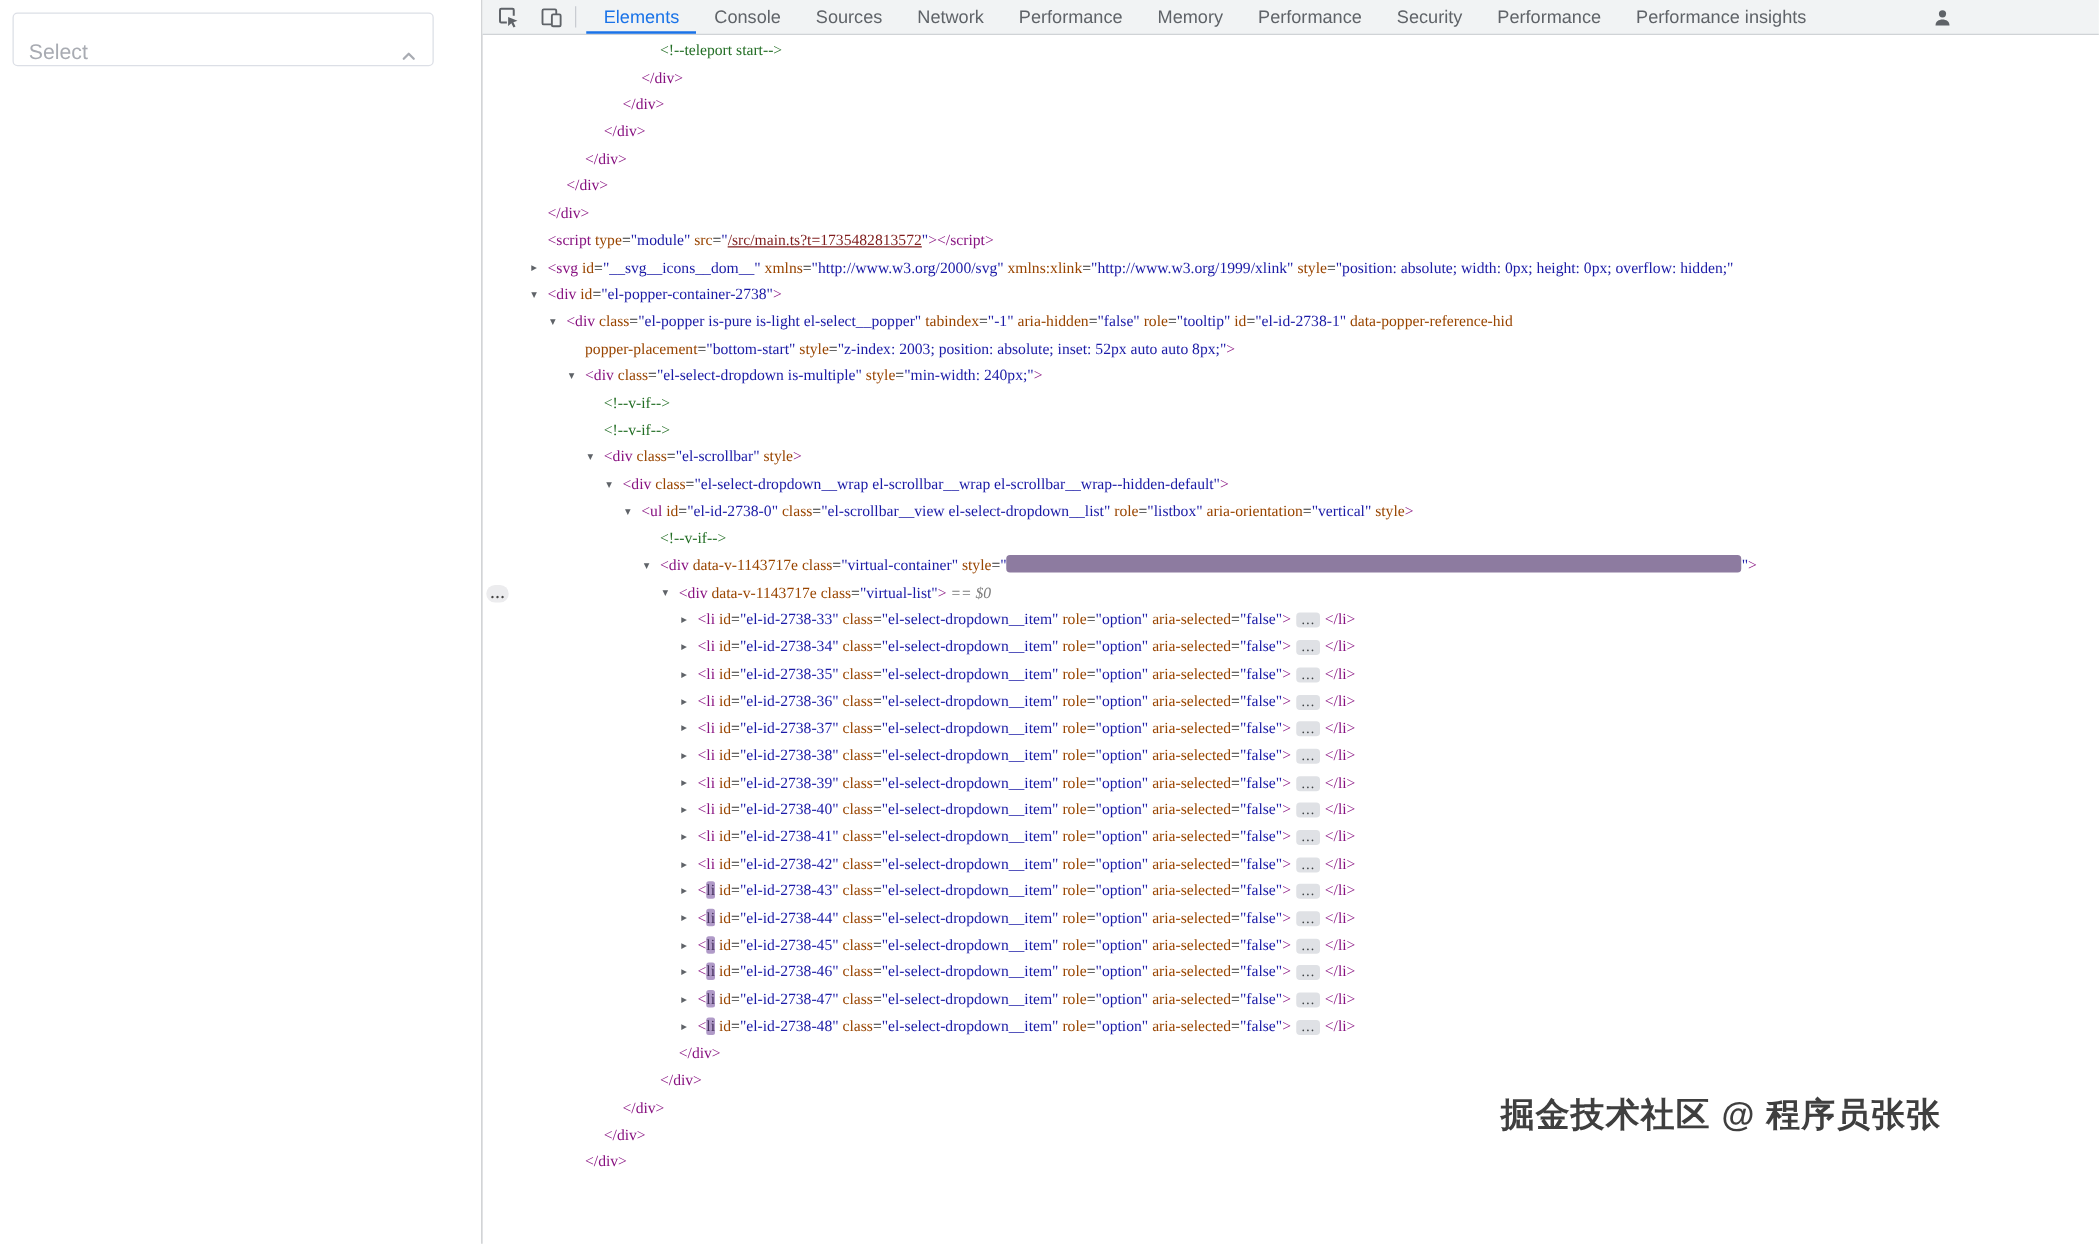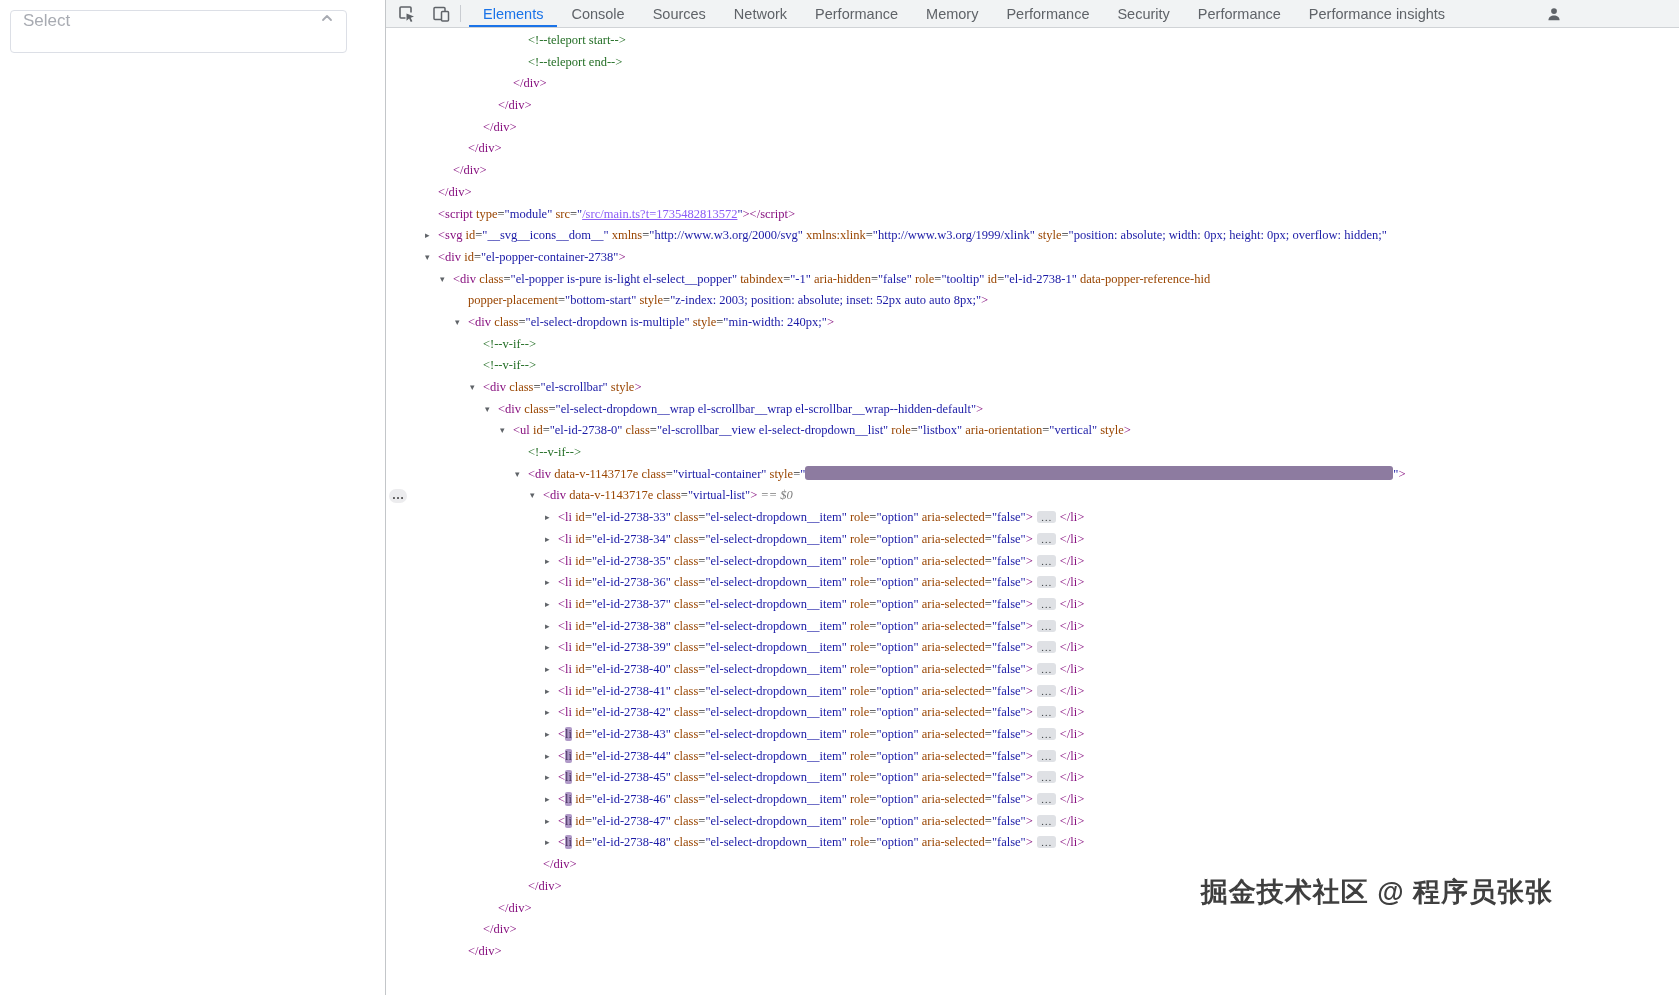--- a/index.html
+++ b/index.html
@@ -2,21 +2,21 @@
 <html><head>
 <meta charset="utf-8">
 <style>
   html,body{margin:0;padding:0;}
   body{width:1679px;height:995px;overflow:hidden;position:relative;background:#fff;
        font-family:"Liberation Sans",sans-serif;}
 
   
   .page-pane{position:absolute;left:0;top:0;width:385px;height:100%;background:#fff;}
   .select-box{position:absolute;left:10px;top:10px;width:337px;height:43px;box-sizing:border-box;
-      border:1px solid #dcdfe6;border-radius:4px;background:#fff;display:flex;align-items:flex-start;
+      border:1px solid #dcdfe6;border-radius:4px;background:#fff;display:flex;align-items:flex-end;
       padding:0 12px;cursor:pointer;}
   .select-ph{flex:1;color:#a8abb2;font-size:17px;}
   .dropdown{position:absolute;left:8px;top:64px;width:337px;height:296px;background:#fff;
       border-radius:4px;box-shadow:0 4px 14px rgba(0,0,0,.14), 0 0 1px rgba(0,0,0,.12);
       padding:7px 0;box-sizing:border-box;}
   .popper-arrow{position:absolute;top:-5px;left:165px;width:10px;height:10px;background:#fff;
       transform:rotate(45deg);box-shadow:-2px -2px 5px rgba(0,0,0,.06);}
   .dd-list{list-style:none;margin:0;padding:0;}
   .dd-item{height:47px;line-height:47px;padding-left:21px;font-size:17px;color:#606266;cursor:pointer;}
   .dd-thumb{position:absolute;right:2px;top:14px;width:11px;height:30px;border-radius:6px;
@@ -41,21 +41,21 @@
   .code{position:absolute;top:28px;left:0;right:0;bottom:0;overflow:hidden;
       font-family:Liberation Serif, serif;font-size:12.5px;line-height:21.7px;
       color:#222;padding-top:2px;cursor:default;}
   .cl-line{white-space:pre;height:21.7px;position:relative;}
   .arrow{display:inline-block;width:13px;color:#5f6368;font-size:9px;vertical-align:1px;cursor:pointer;}
   .tk{color:#881280;}
   .ak{color:#994500;}
   .vk{color:#1a1aa6;}
   .pk{color:#333;}
   .ck{color:#236e25;}
-  .lk{color:#8b5cf6;text-decoration:underline;cursor:pointer;}
+  .lk{color:#7f1d1d;text-decoration:underline;cursor:pointer;}
   .mk{color:#7d7d7d;font-style:italic;}
   .badge{background:#dfe1e5;color:#3c4043;border-radius:3px;padding:0 4px;margin:0 4px;
       font-size:11px;cursor:pointer;}
   .redact{display:inline-block;width:588px;height:14px;background:#8d7ba0;border-radius:3px;
       vertical-align:-2px;}
   .flash{background:#b09ac8;border-radius:2px;color:#44305c;}
   .gutter-dots{position:absolute;left:3px;top:4px;height:14px;line-height:12px;padding:0 3px;
       background:#ececee;border-radius:7px;color:#444;font-weight:bold;font-size:12px;cursor:pointer;}
 
   .watermark{position:absolute;right:126px;top:874px;font-size:27px;font-weight:700;
@@ -109,21 +109,20 @@
     <span class="icon-btn profile-btn">
       <svg width="18" height="18" viewBox="0 0 20 20">
         <circle cx="10" cy="6.7" r="3.2" fill="#5f6368"></circle>
         <path d="M3.8 17 c0-3.4 2.8-5.2 6.2-5.2 s6.2 1.8 6.2 5.2 Z" fill="#5f6368"></path>
       </svg>
     </span>
   </div>
 
   <div class="code">
       <div class="cl-line" style="padding-left: 129px;"><span class="arrow"></span><span class="ck">&lt;!--teleport start--&gt;</span></div>
-      <div class="cl-line" style="padding-left: 129px;"><span class="arrow"></span><span class="ck">&lt;!--teleport end--&gt;</span></div>
       <div class="cl-line" style="padding-left: 114px;"><span class="arrow"></span><span class="tk">&lt;/div&gt;</span></div>
       <div class="cl-line" style="padding-left: 99px;"><span class="arrow"></span><span class="tk">&lt;/div&gt;</span></div>
       <div class="cl-line" style="padding-left: 84px;"><span class="arrow"></span><span class="tk">&lt;/div&gt;</span></div>
       <div class="cl-line" style="padding-left: 69px;"><span class="arrow"></span><span class="tk">&lt;/div&gt;</span></div>
       <div class="cl-line" style="padding-left: 54px;"><span class="arrow"></span><span class="tk">&lt;/div&gt;</span></div>
       <div class="cl-line" style="padding-left: 39px;"><span class="arrow"></span><span class="tk">&lt;/div&gt;</span></div>
       <div class="cl-line" style="padding-left: 39px;"><span class="arrow"></span><span class="tk">&lt;</span><span class="tk">script</span><span class="ak"> type</span><span class="pk">=</span><span class="vk">"module"</span><span class="ak"> src</span><span class="pk">=</span><span class="vk">"</span><span class="lk">/src/main.ts?t=1735482813572</span><span class="vk">"</span><span class="tk">&gt;&lt;/script&gt;</span></div>
       <div class="cl-line" style="padding-left: 39px;"><span class="arrow">▸</span><span class="tk">&lt;</span><span class="tk">svg</span><span class="ak"> id</span><span class="pk">=</span><span class="vk">"__svg__icons__dom__"</span><span class="ak"> xmlns</span><span class="pk">=</span><span class="vk">"http://www.w3.org/2000/svg"</span><span class="ak"> xmlns:xlink</span><span class="pk">=</span><span class="vk">"http://www.w3.org/1999/xlink"</span><span class="ak"> style</span><span class="pk">=</span><span class="vk">"position: absolute; width: 0px; height: 0px; overflow: hidden;"</span></div>
       <div class="cl-line" style="padding-left: 39px;"><span class="arrow">▾</span><span class="tk">&lt;</span><span class="tk">div</span><span class="ak"> id</span><span class="pk">=</span><span class="vk">"el-popper-container-2738"</span><span class="tk">&gt;</span></div>
       <div class="cl-line" style="padding-left: 54px;"><span class="arrow">▾</span><span class="tk">&lt;</span><span class="tk">div</span><span class="ak"> class</span><span class="pk">=</span><span class="vk">"el-popper is-pure is-light el-select__popper"</span><span class="ak"> tabindex</span><span class="pk">=</span><span class="vk">"-1"</span><span class="ak"> aria-hidden</span><span class="pk">=</span><span class="vk">"false"</span><span class="ak"> role</span><span class="pk">=</span><span class="vk">"tooltip"</span><span class="ak"> id</span><span class="pk">=</span><span class="vk">"el-id-2738-1"</span><span class="ak"> data-popper-reference-hid</span></div>

